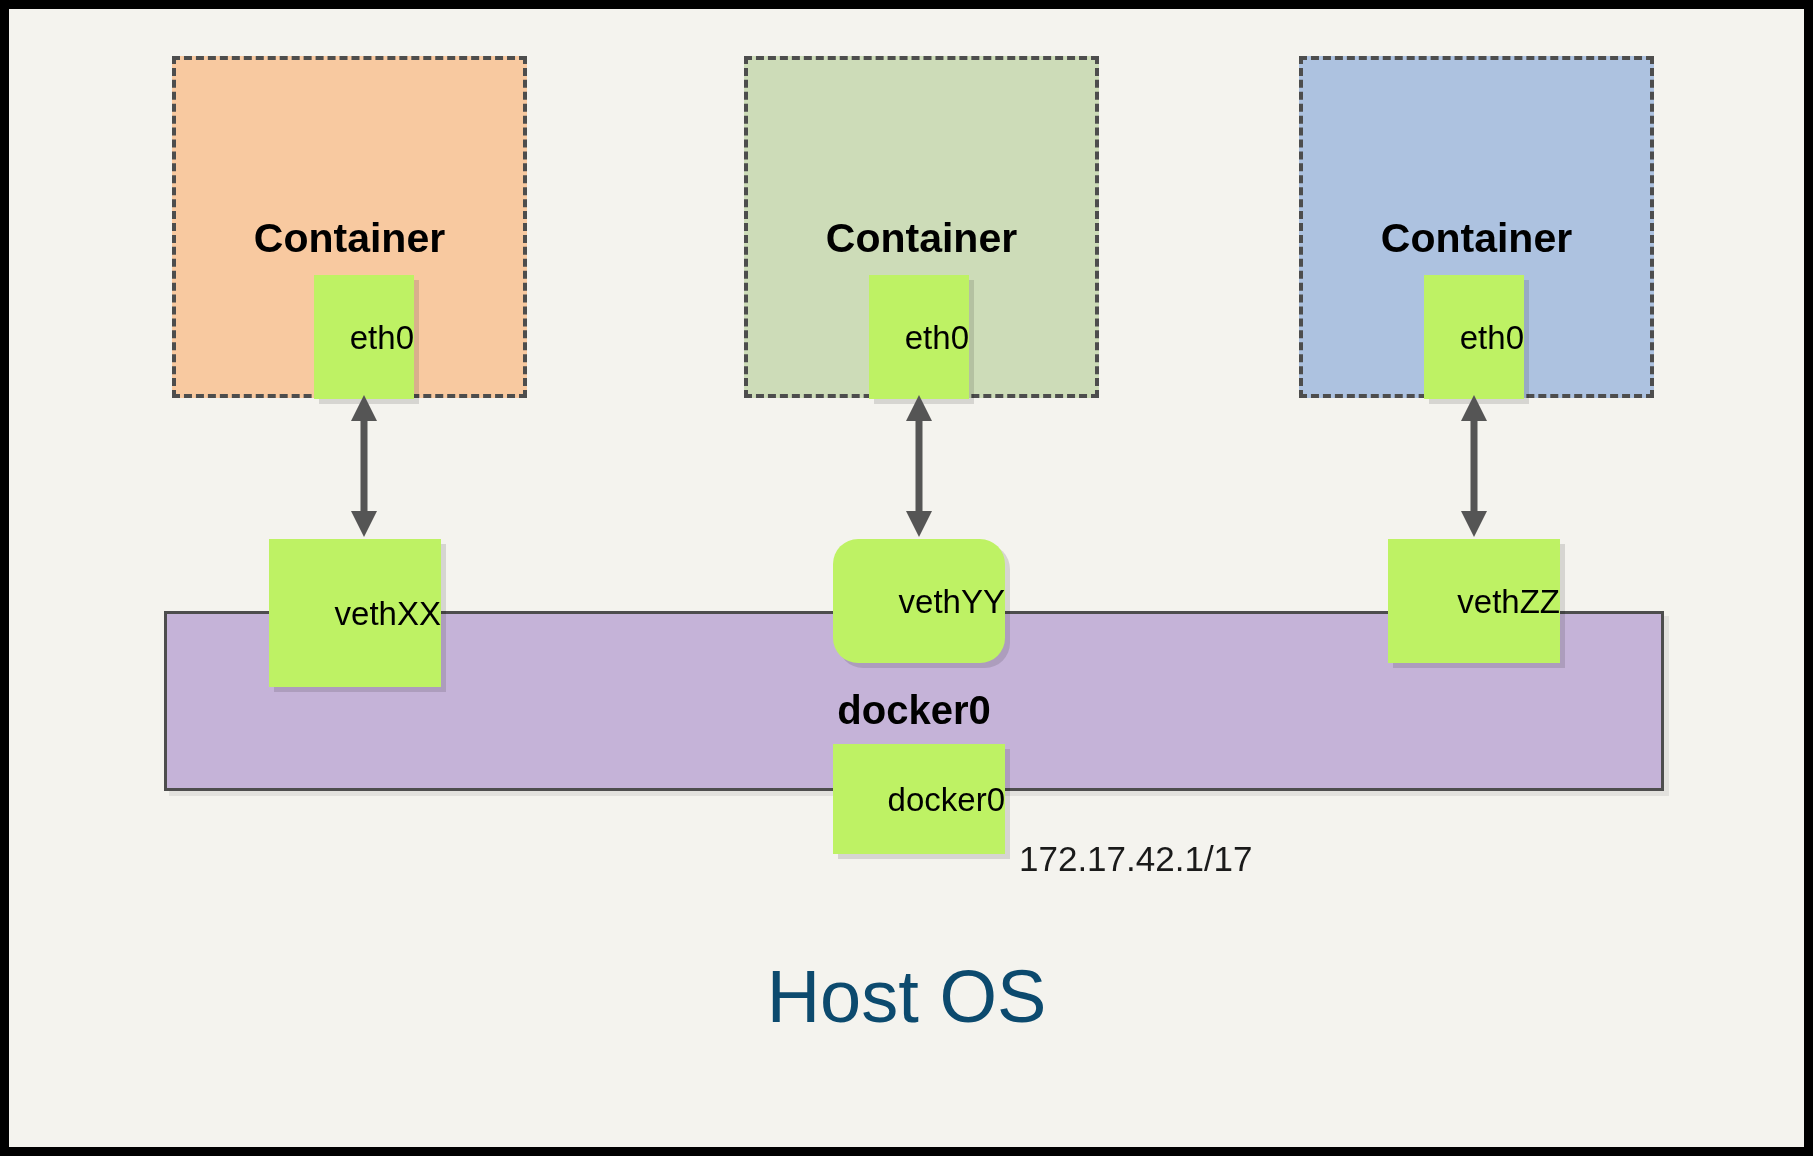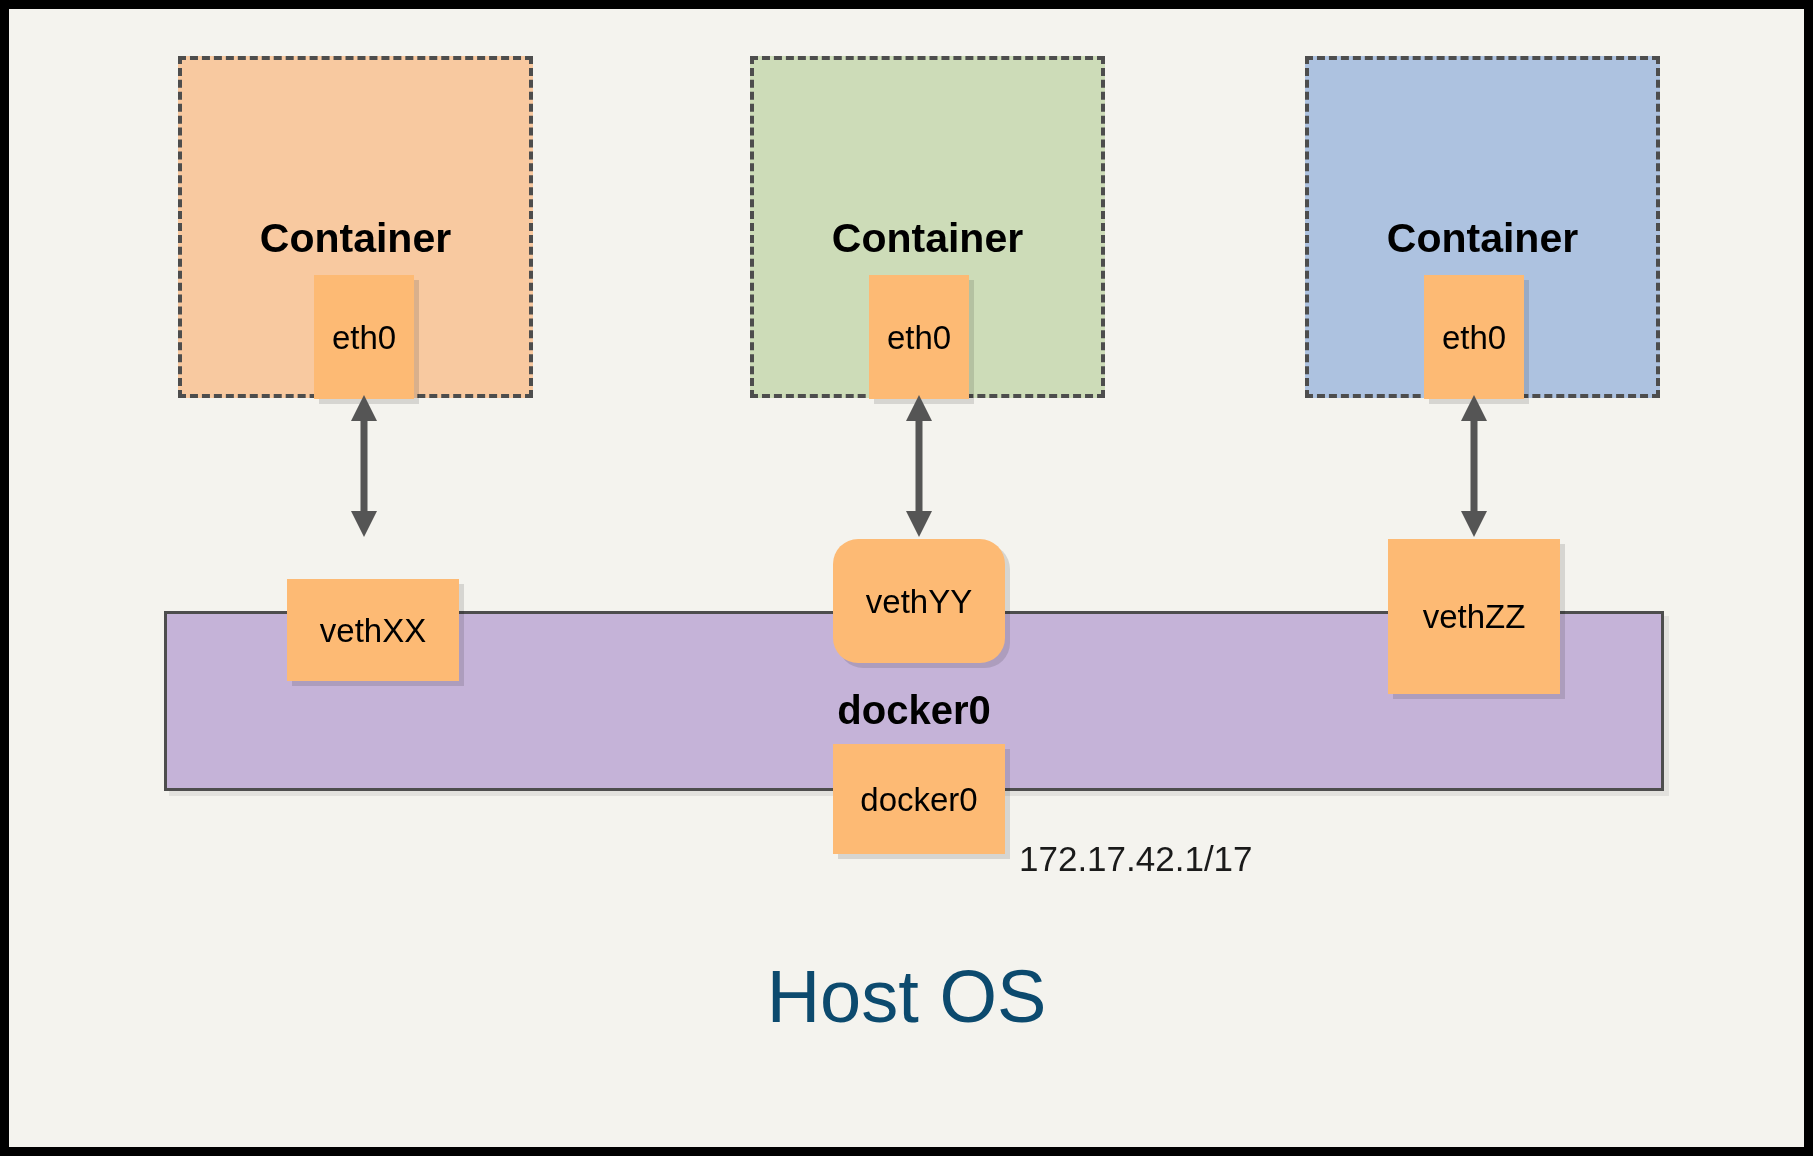--- a/index.html
+++ b/index.html
@@ -23,42 +23,41 @@
     height: 100%;
     background: #f4f3ee;
     overflow: hidden;
   }
 
   
   .container-box {
     position: absolute;
     border: 4px dashed #4d4d4d;
     box-sizing: border-box;
-    margin-left: 6px;
   }
   .container-title {
     position: absolute;
     left: 0;
     right: 0;
     text-align: center;
     font-weight: bold;
     font-size: 41px;
     color: #000;
     letter-spacing: 0px;
   }
 
   
   .ybox {
     position: absolute;
-    background: #fdba74;
+    background: #bef264;
     box-sizing: border-box;
     box-shadow: 5px 5px 0 0 rgba(0,0,0,0.12);
     display: flex;
     align-items: center;
-    justify-content: center;
+    justify-content: flex-end;
   }
   .ybox span {
     font-size: 33px;
     color: #000;
     line-height: 1;
     white-space: nowrap;
   }
 
   
   #bridge {
@@ -148,27 +147,27 @@
         <line x1="16" y1="12" x2="16" y2="130" stroke="#555555" stroke-width="7"></line>
         <polygon points="16,0 29,26 3,26" fill="#555555"></polygon>
         <polygon points="16,142 29,116 3,116" fill="#555555"></polygon>
       </svg>
     </div>
 
     <div id="bridge" style="left:155px; top:602px; width:1500px; height:180px;">
       <div id="bridge-label" style="top:74px;">docker0</div>
     </div>
 
-    <div class="ybox" style="left:278px; top:530px; width:172px; height:102px;margin-top:40px;">
+    <div class="ybox" style="left:260px; top:530px; width:172px; height:148px;">
       <span>vethXX</span>
     </div>
     <div class="ybox" style="left:824px; top:530px; width:172px; height:124px;border-radius:25px;">
       <span>vethYY</span>
     </div>
-    <div class="ybox" style="left:1379px; top:530px; width:172px; height:155px;">
+    <div class="ybox" style="left:1379px; top:530px; width:172px; height:124px;">
       <span>vethZZ</span>
     </div>
 
     <div class="ybox" style="left:824px; top:735px; width:172px; height:110px;">
       <span>docker0</span>
     </div>
 
     <div id="ip-label" style="left:1010px; top:830px;">172.17.42.1/17</div>
 
     <div id="host-os" style="top:945px;">Host OS</div>

